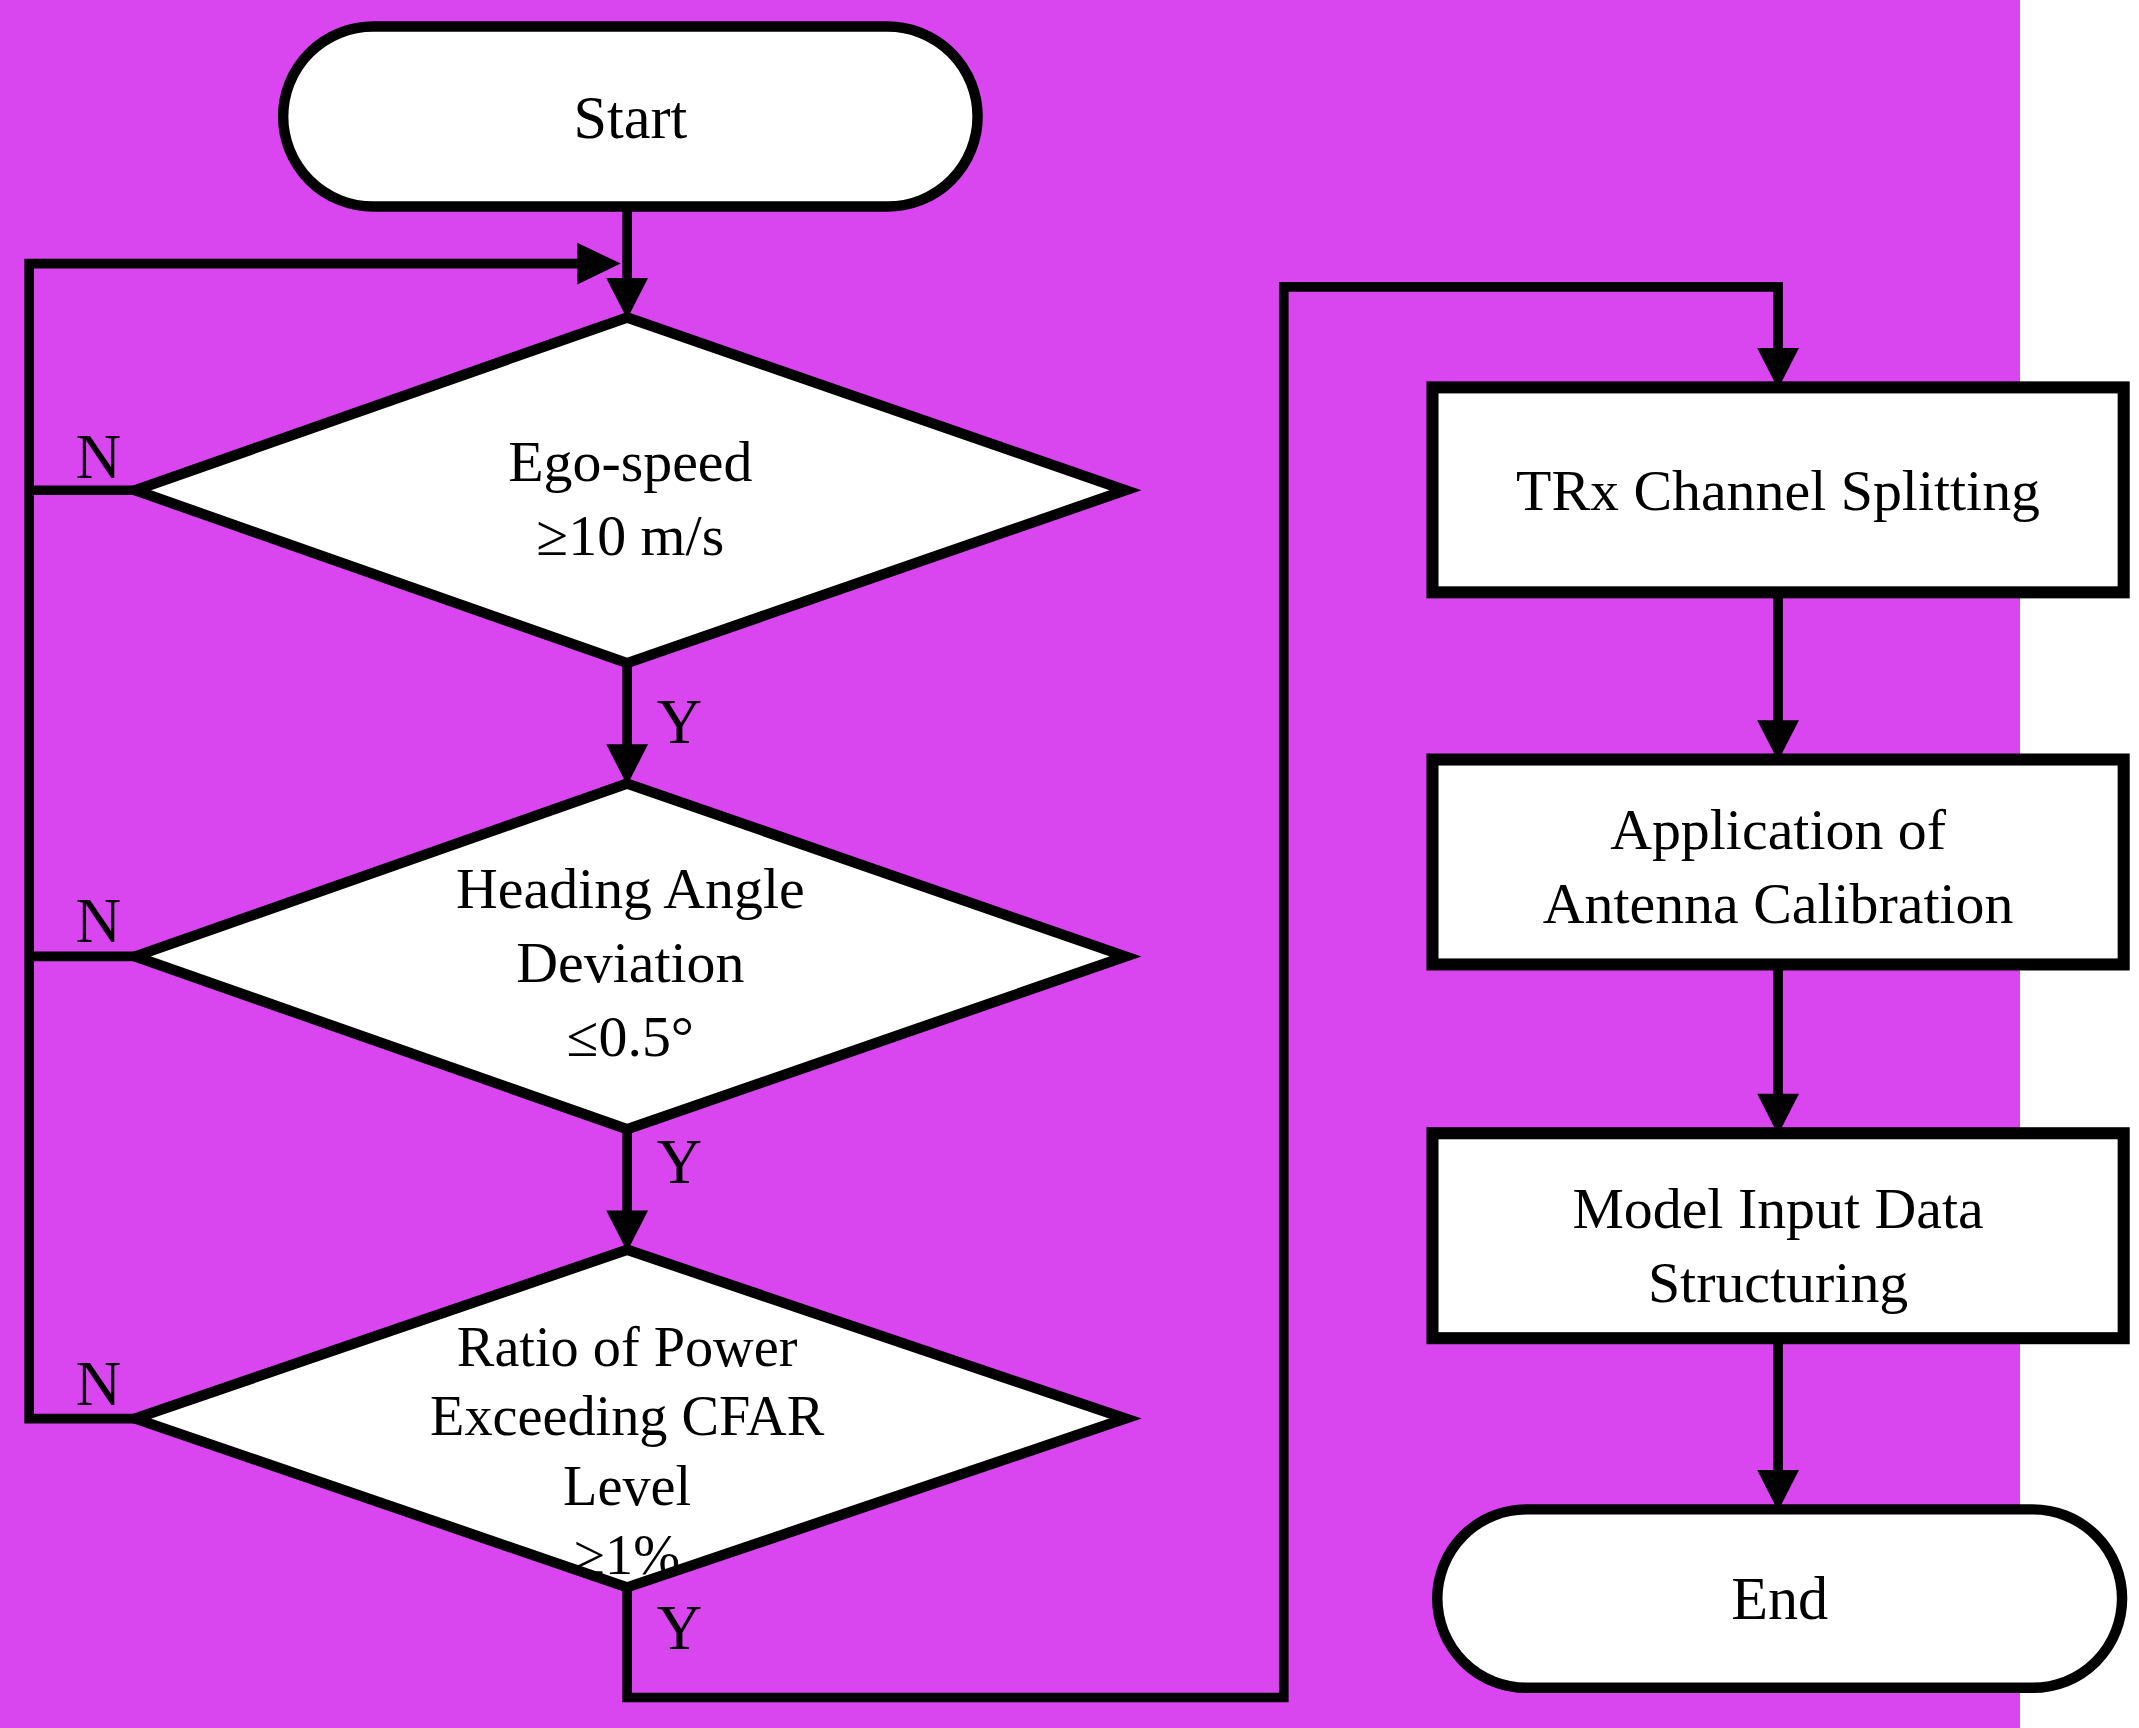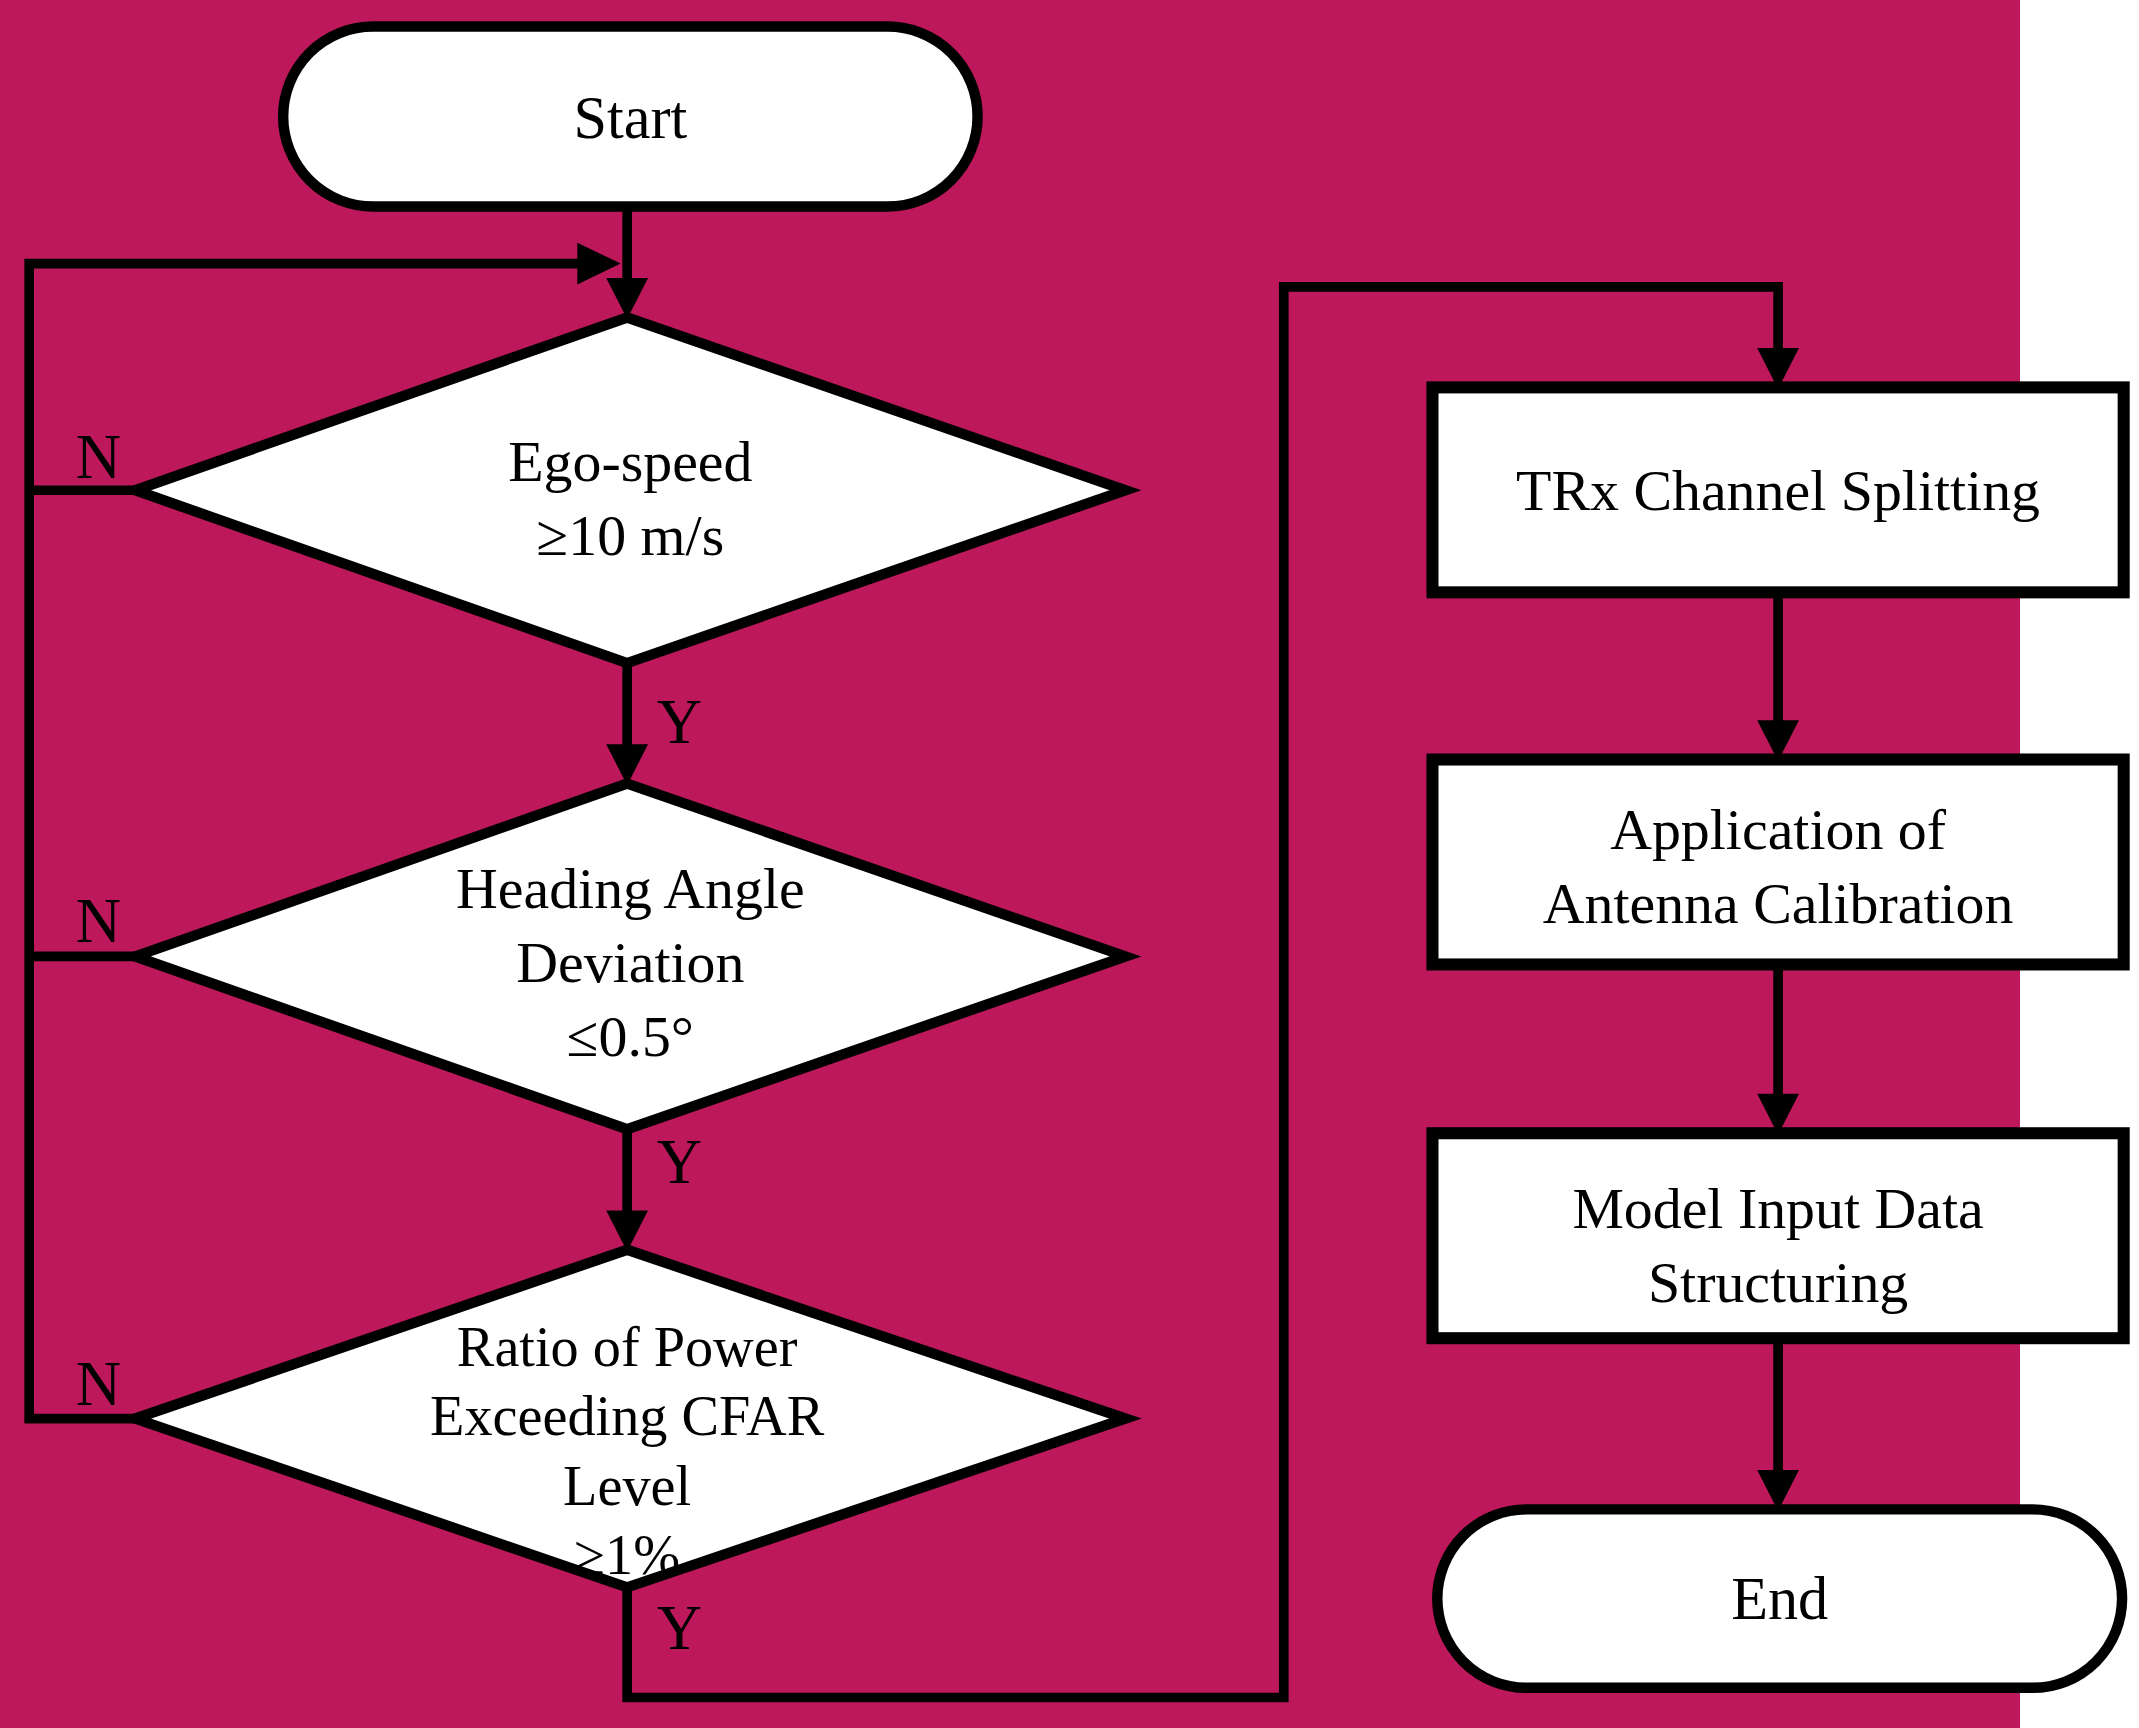--- a/index.html
+++ b/index.html
@@ -3,21 +3,21 @@
 <meta charset="utf-8">
 <style>
   html, body {
     margin: 0;
     padding: 0;
     background: #ffffff;
   }
   .canvas-wrap {
     width: 2020px;
     height: 1728px;
-    background: #be185d;
+    background: #d946ef;
   }
   svg {
     display: block;
   }
   .shape {
     fill: #ffffff;
     stroke: #000000;
   }
   .terminator { stroke-width: 13px; }
   .decision   { stroke-width: 13px; }

